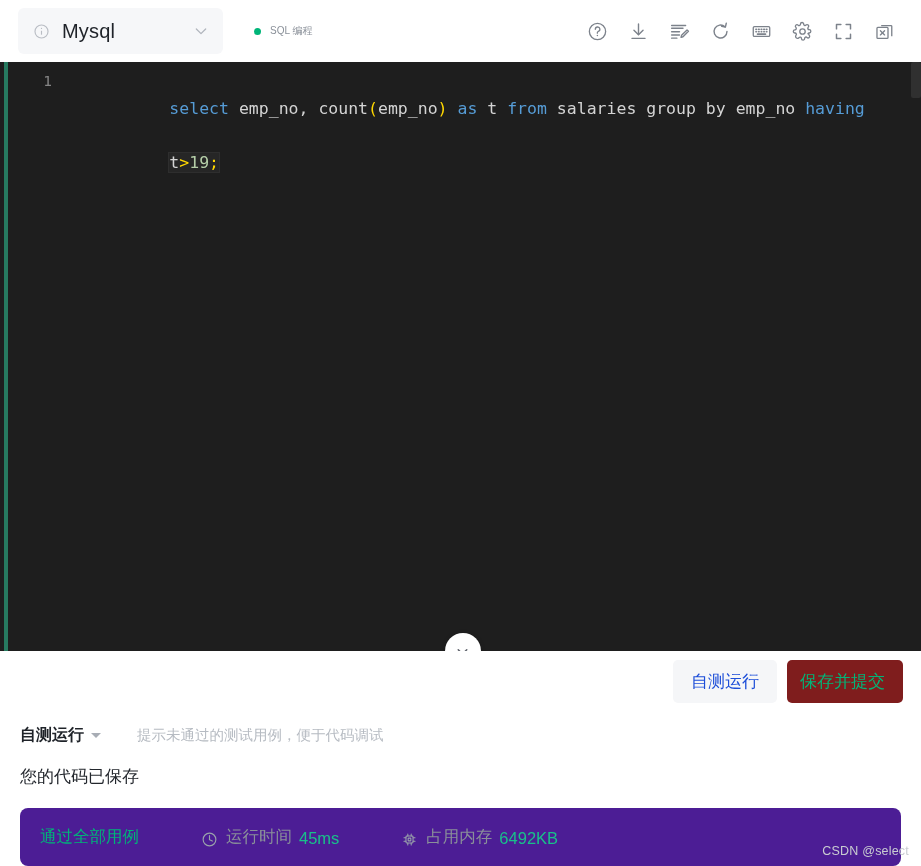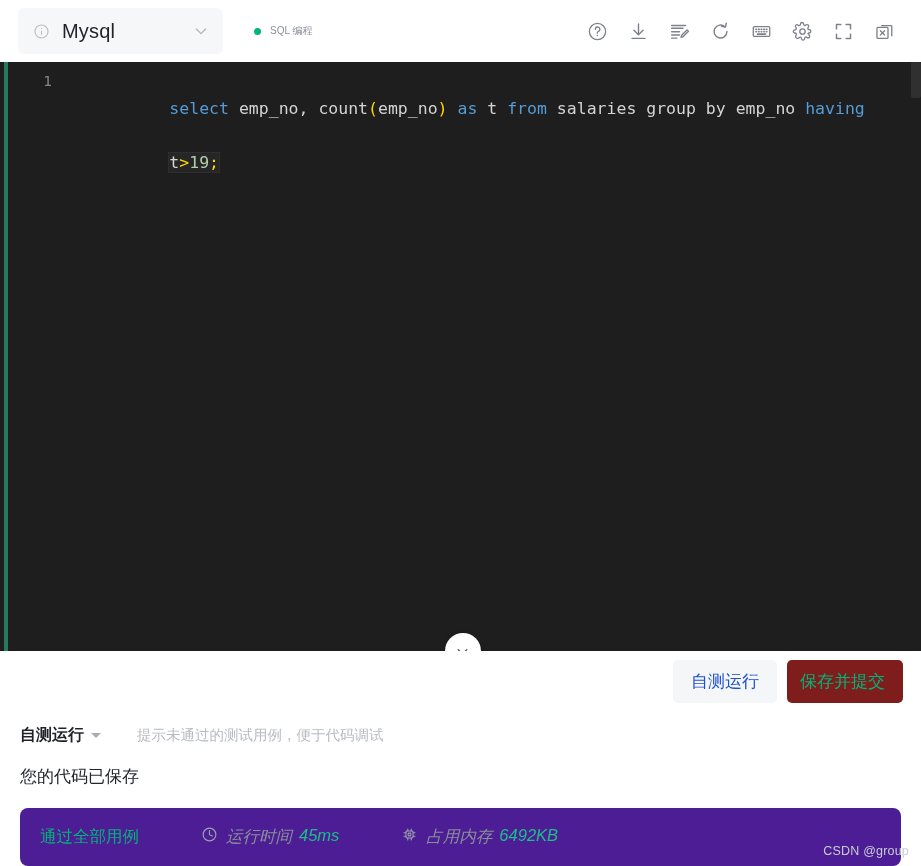--- a/index.html
+++ b/index.html
@@ -271,24 +271,23 @@
     padding: 0 20px;
     gap: 32px;
   }
   .res-pass {
     font-size: 16.5px;
     color: #00b578;
     white-space: nowrap;
   }
   .res-metric {
     display: flex;
-    align-items: flex-start;
+    align-items: flex-end;
     margin-left: 30px;
     white-space: nowrap;
-    font-style: italic;
   }
   .res-icon {
     width: 17px; height: 17px;
     color: #9aa3ab;
     flex: 0 0 17px;
     margin-right: 8px;
   }
   .res-label {
     font-size: 16.5px;
     color: #8a9099;
@@ -484,16 +483,16 @@
             <line x1="7" y1="14.4" x2="4.2" y2="14.4"></line>
             <line x1="17" y1="9.6" x2="19.8" y2="9.6"></line>
             <line x1="17" y1="14.4" x2="19.8" y2="14.4"></line>
           </svg>
         </span>
         <span class="res-label">占用内存</span>
         <span class="res-val">6492KB</span>
       </span>
     </div>
 
-    <div class="watermark">CSDN @group</div>
+    <div class="watermark">CSDN @select</div>
   </div>
 
 </div>
 
 </body></html>

